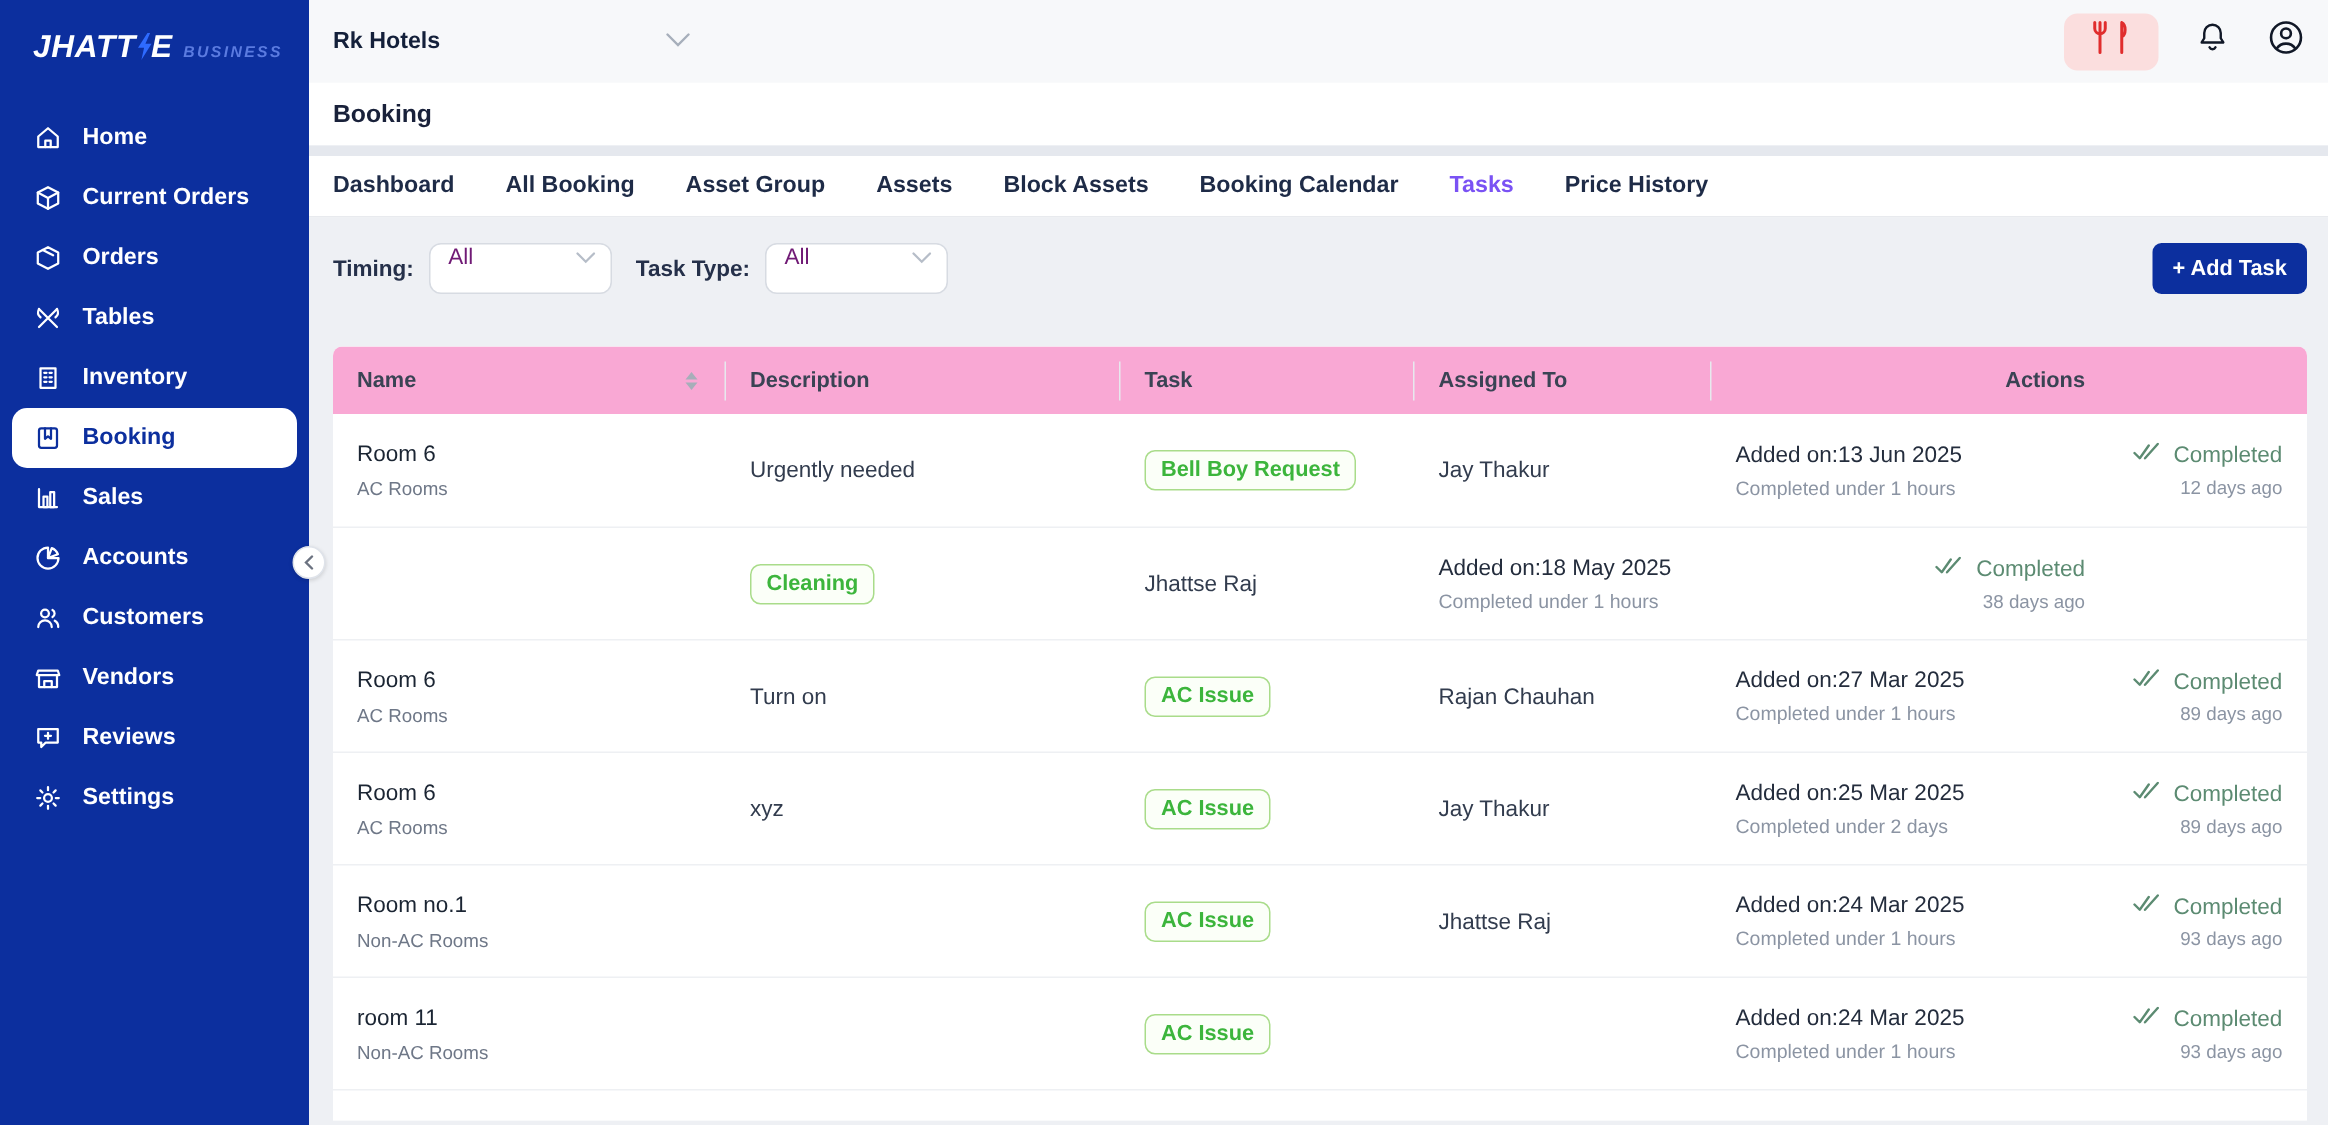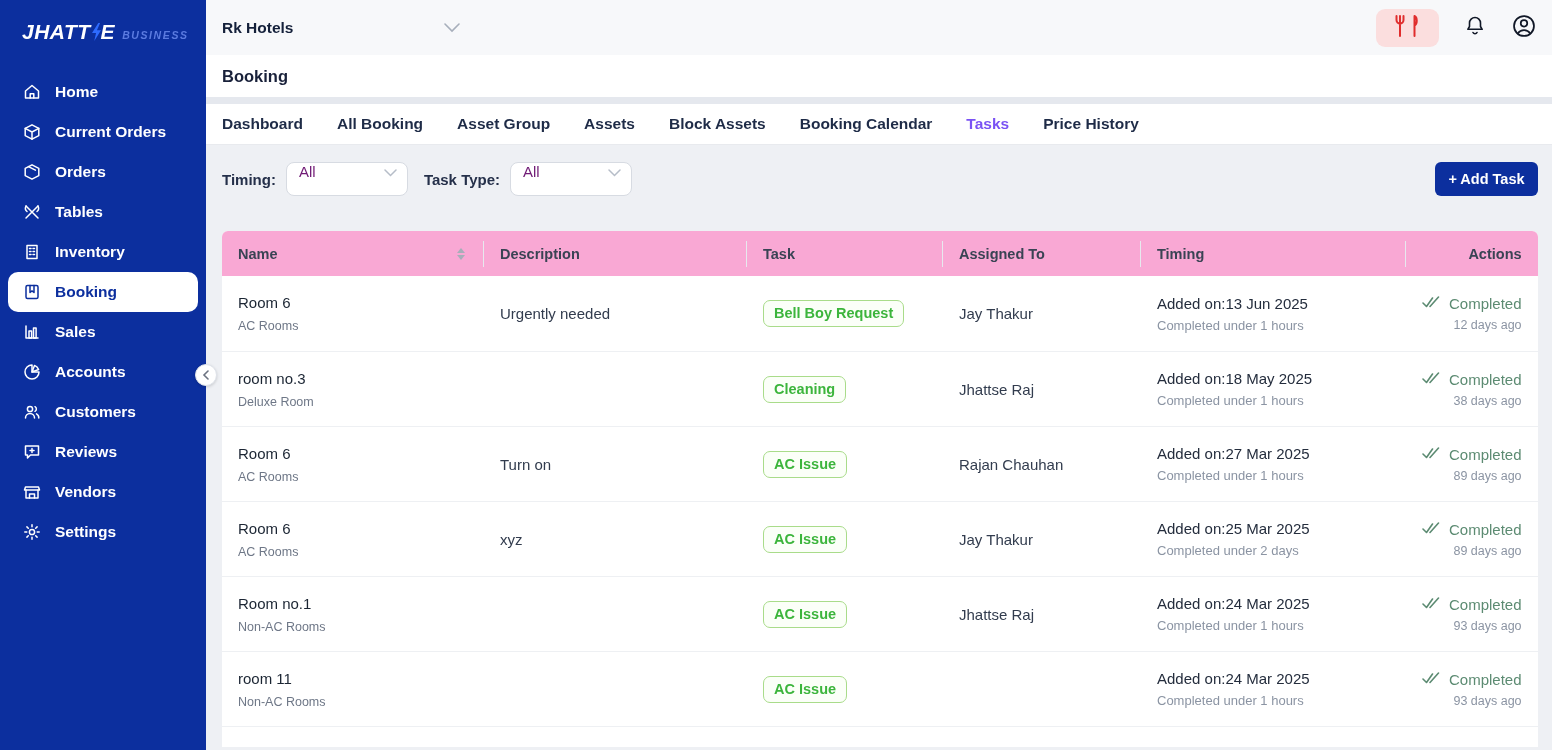--- a/index.html
+++ b/index.html
@@ -177,35 +177,35 @@
               <circle cx="7" cy="6" r="2.6"></circle>
               <path d="M2.5 15 a4.5 4.5 0 0 1 9 0"></path>
               <path d="M12 3.7 a2.6 2.6 0 0 1 0 4.6 M13.5 10.8 a4.5 4.5 0 0 1 2.3 4.2"></path>
             </svg>
           </span>
           <span>Customers</span>
         </div>
         <div class="nav-item">
           <span class="nicon">
             <svg width="18" height="18" viewBox="0 0 18 18">
-              <path d="M2.5 3 h13 v9 h-8 l-3 3 v-3 h-2 Z"></path>
-              <path d="M9 5.5 v4 M7 7.5 h4"></path>
-            </svg>
-          </span>
-          <span>Reviews</span>
-        </div>
-        <div class="nav-item">
-          <span class="nicon">
-            <svg width="18" height="18" viewBox="0 0 18 18">
               <path d="M3 7 3 15 h12 V7"></path>
               <path d="M2.5 4 h13 l1 3 h-15 Z"></path>
               <path d="M6.5 15 v-4 h5 v4"></path>
             </svg>
           </span>
           <span>Vendors</span>
+        </div>
+        <div class="nav-item">
+          <span class="nicon">
+            <svg width="18" height="18" viewBox="0 0 18 18">
+              <path d="M2.5 3 h13 v9 h-8 l-3 3 v-3 h-2 Z"></path>
+              <path d="M9 5.5 v4 M7 7.5 h4"></path>
+            </svg>
+          </span>
+          <span>Reviews</span>
         </div>
         <div class="nav-item">
           <span class="nicon">
             <svg width="18" height="18" viewBox="0 0 18 18">
               <circle cx="9" cy="9" r="2.6"></circle>
               <path d="M9 1.8 v2 M9 14.2 v2 M1.8 9 h2 M14.2 9 h2 M3.9 3.9 l1.4 1.4 M12.7 12.7 l1.4 1.4 M14.1 3.9 l-1.4 1.4 M5.3 12.7 l-1.4 1.4"></path>
             </svg>
           </span>
           <span>Settings</span>
         </div>
@@ -310,23 +310,20 @@
             <div class="th">
               <span>Description</span>
             </div>
             <div class="th">
               <span>Task</span>
             </div>
             <div class="th">
               <span>Assigned To</span>
             </div>
             <div class="th">
-              <span>Timing</span>
-            </div>
-            <div class="th">
               <span>Actions</span>
             </div>
           </div>
         <div id="table-body">
             <div class="t-row">
               <div class="cell">
                 <div class="cell-title">Room 6</div>
                 <div class="cell-sub">AC Rooms</div>
               </div>
               <div class="cell"><span>Urgently needed</span></div>
@@ -338,24 +335,20 @@
               </div>
               <div class="cell actions-cell"><div class="status-line">
                   <span><svg width="20" height="13" viewBox="0 0 20 13" fill="none" stroke="#5c8b72" stroke-width="1.6" stroke-linecap="round" stroke-linejoin="round">
                       <polyline points="1,7 4.5,10.5 10.5,2"></polyline>
                       <polyline points="8,10.5 16.5,1"></polyline>
                     </svg></span>
                   <span>Completed</span>
                 </div><div class="ago">12 days ago</div></div>
             </div>
             <div class="t-row">
-              <div class="cell">
-                <div class="cell-title">room no.3</div>
-                <div class="cell-sub">Deluxe Room</div>
-              </div>
               <div class="cell"></div>
               <div class="cell"><span class="badge">Cleaning</span></div>
               <div class="cell"><span>Jhattse Raj</span></div>
               <div class="cell">
                 <div class="timing-main">Added on:18 May 2025</div>
                 <div class="timing-sub">Completed under 1 hours</div>
               </div>
               <div class="cell actions-cell"><div class="status-line">
                   <span><svg width="20" height="13" viewBox="0 0 20 13" fill="none" stroke="#5c8b72" stroke-width="1.6" stroke-linecap="round" stroke-linejoin="round">
                       <polyline points="1,7 4.5,10.5 10.5,2"></polyline>

